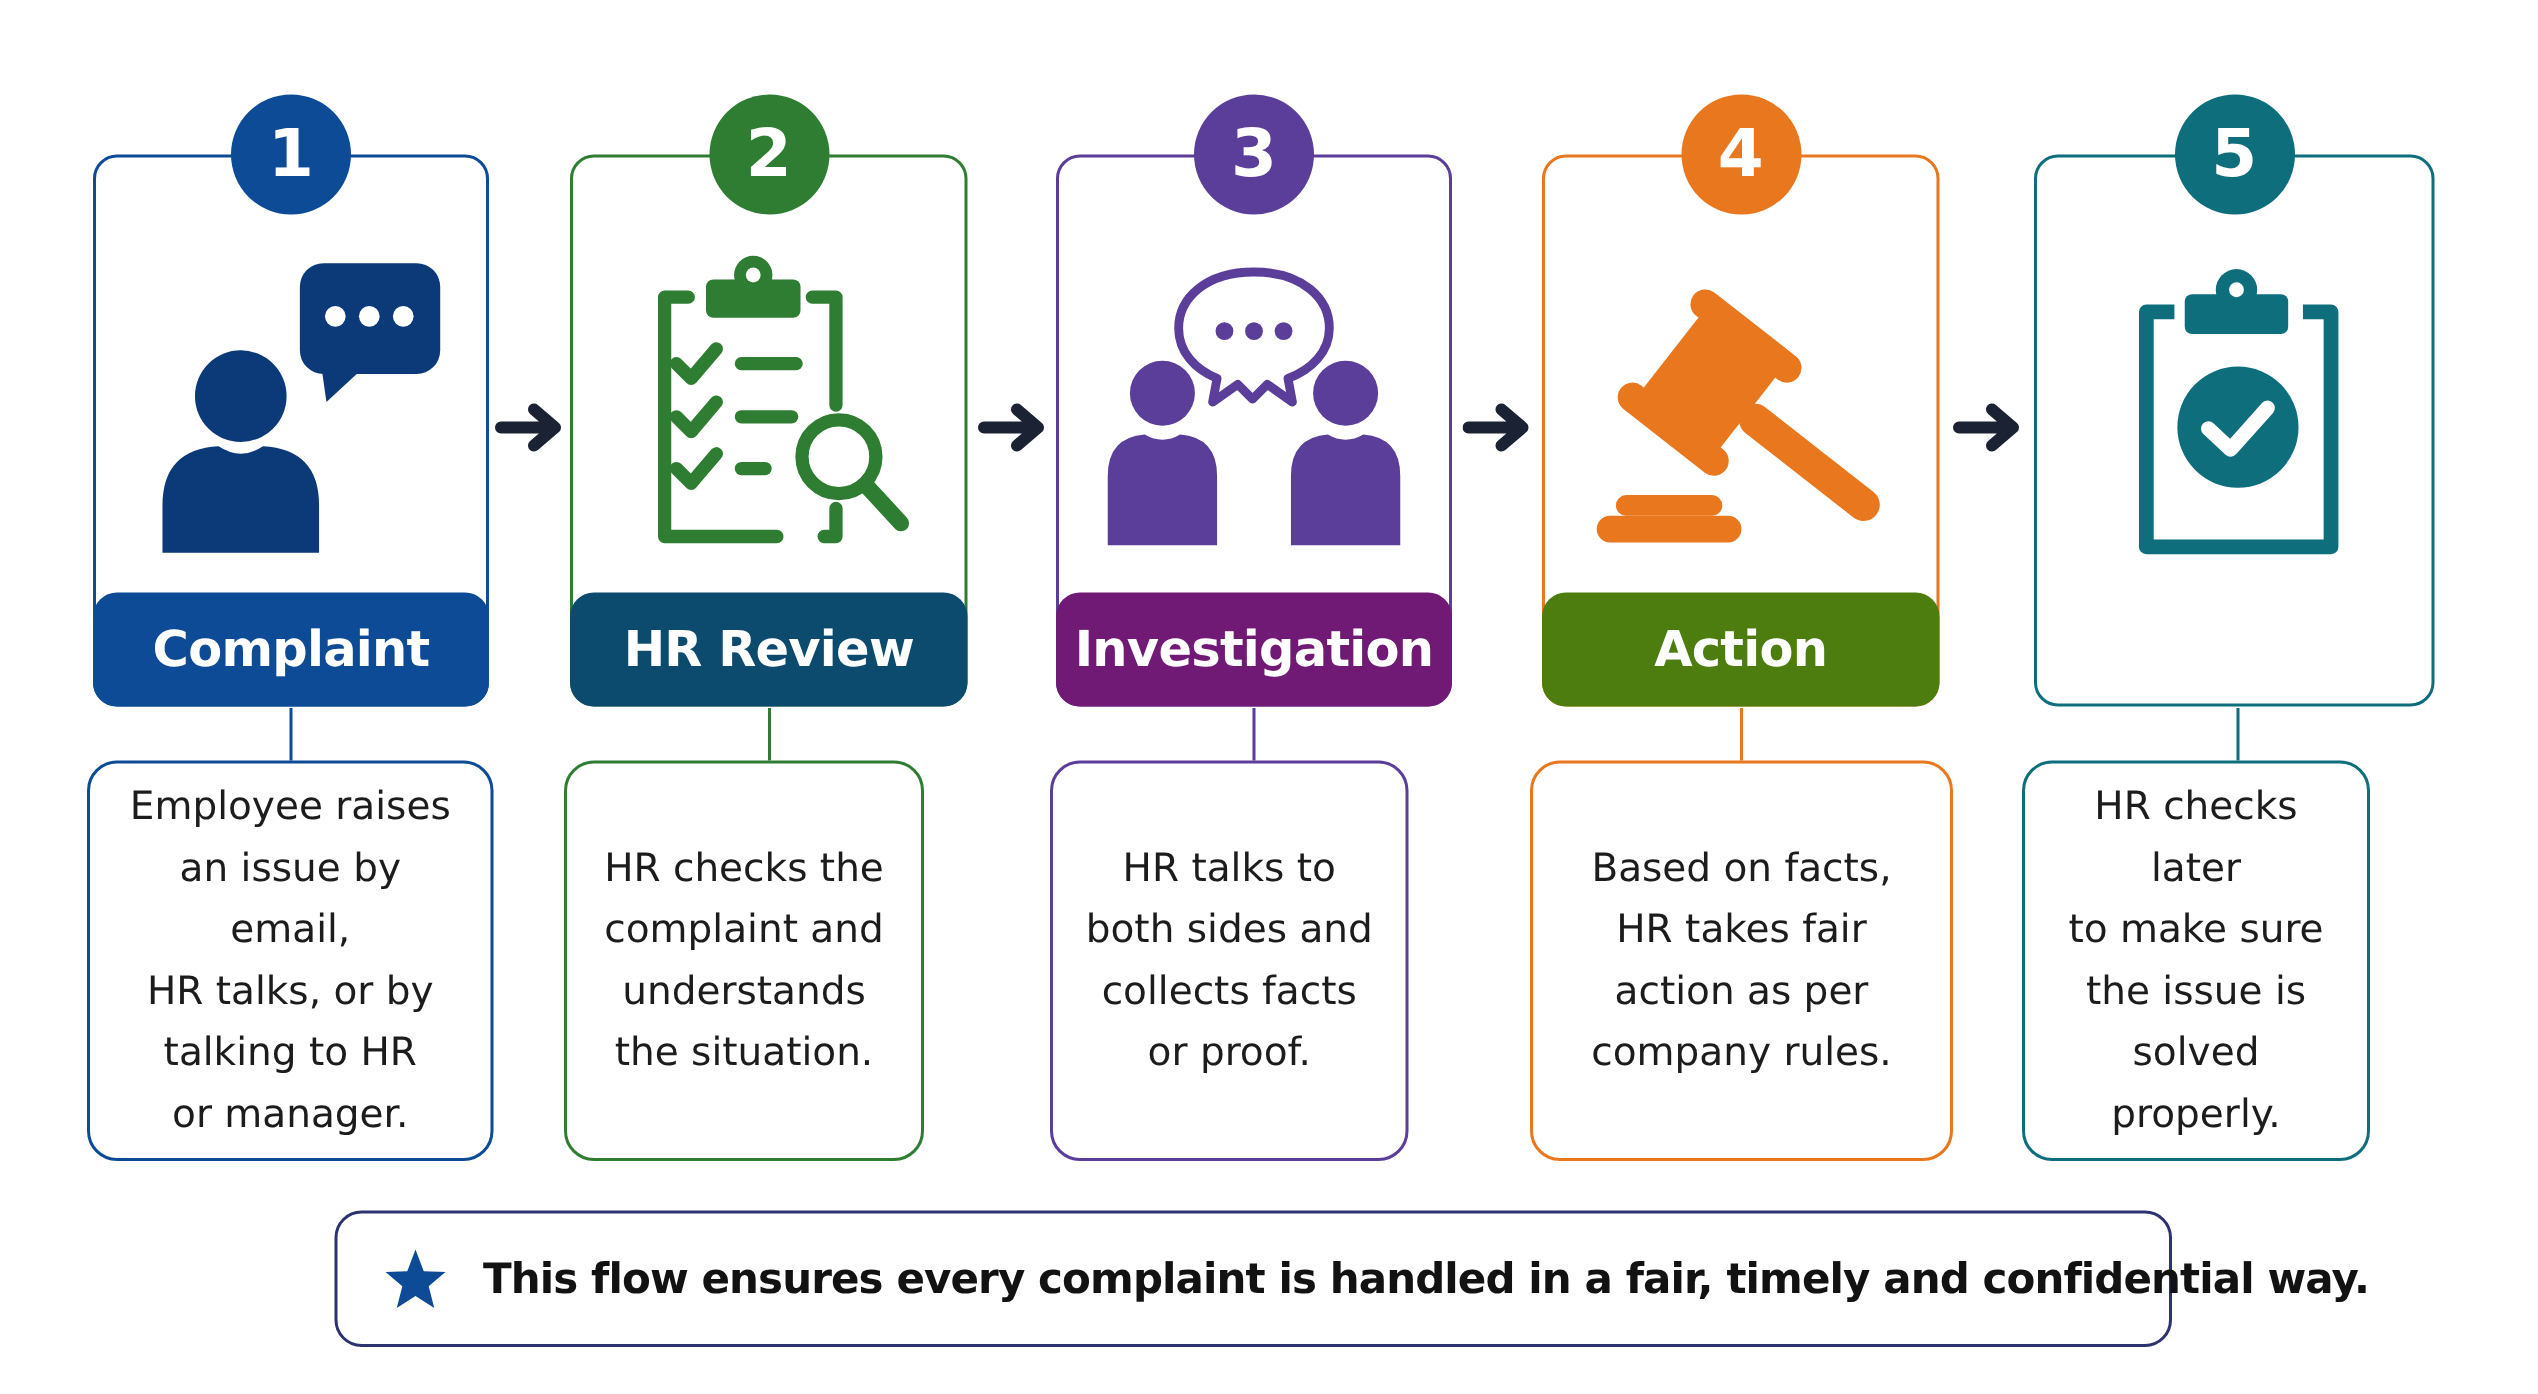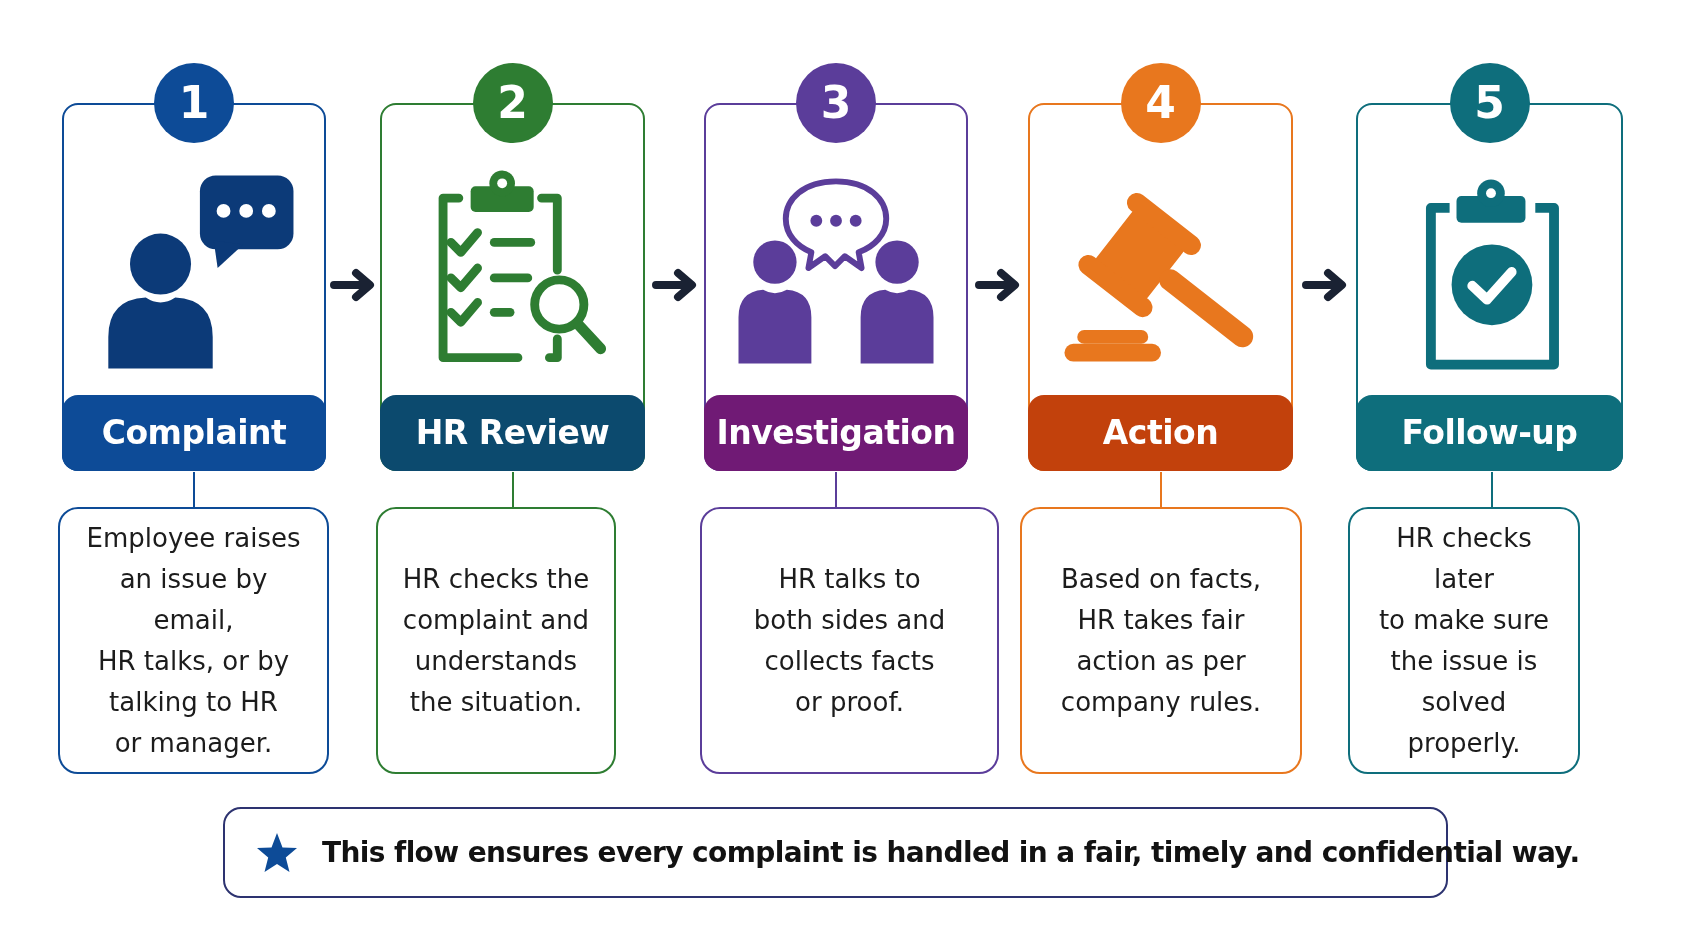--- a/index.html
+++ b/index.html
@@ -138,21 +138,21 @@
       <g fill="#5b3d9a">
           <circle cx="112" cy="60" r="6"></circle>
           <circle cx="132" cy="60" r="6"></circle>
           <circle cx="152" cy="60" r="6"></circle>
         </g>
     </svg>
   </div>
   <div class="label" style="background:#701a75;">Investigation</div>
 </div>
 <div class="connector" style="left:835px;background:#5b3d9a;"></div>
-<div class="desc" style="left:700px;width:299px;border-color:#5b3d9a;">
+<div class="desc" style="left:700px;width:239px;border-color:#5b3d9a;">
   <div class="desc-text">HR talks to
 both sides and
 collects facts
 or proof.</div>
 </div>
 
 <div class="arrow" style="left:975px;">
   <svg viewBox="0 0 46 34" width="46" height="34">
       <path d="M4 17 H38 M26 5 L40 17 L26 29" fill="none" stroke="#1a2233" stroke-width="8" stroke-linecap="round" stroke-linejoin="round"></path>
     </svg>
@@ -167,21 +167,21 @@
           <rect x="78" y="62" width="66" height="64" rx="3"></rect>
           <rect x="66" y="44" width="90" height="20" rx="10"></rect>
           <rect x="66" y="124" width="90" height="20" rx="10"></rect>
           <rect x="140" y="84" width="115" height="22" rx="11"></rect>
         </g>
         <rect x="48" y="171" width="72" height="14" rx="7"></rect>
         <rect x="35" y="185" width="98" height="18" rx="9"></rect>
       </g>
     </svg>
   </div>
-  <div class="label" style="background:#c2410c;">Action</div>
+  <div class="label" style="background:#4d7c0f;">Action</div>
 </div>
 <div class="connector" style="left:1160px;background:#e8771e;"></div>
 <div class="desc" style="left:1020px;width:282px;border-color:#e8771e;">
   <div class="desc-text">Based on facts,
 HR takes fair
 action as per
 company rules.</div>
 </div>
 
 <div class="arrow" style="left:1302px;">
@@ -195,21 +195,20 @@
   <div class="icon">
     <svg viewBox="0 0 267 220">
       <path d="M93 47 H74 V206 H199 V47 H180" fill="none" stroke="#0e6e7c" stroke-width="10" stroke-linejoin="round"></path>
       <rect x="100" y="35" width="70" height="27" rx="5" fill="#0e6e7c"></rect>
       <circle cx="135" cy="32" r="14" fill="#0e6e7c"></circle>
       <circle cx="135" cy="32" r="5" fill="#fff"></circle>
       <circle cx="136" cy="125" r="41" fill="#0e6e7c"></circle>
       <path d="M116 126 L131 140 L156 112" fill="none" stroke="#fff" stroke-width="10" stroke-linecap="round" stroke-linejoin="round"></path>
     </svg>
   </div>
-  <div class="label" style="background:#0e6e7c;">Follow-up</div>
 </div>
 <div class="connector" style="left:1491px;background:#0e6e7c;"></div>
 <div class="desc" style="left:1348px;width:232px;border-color:#0e6e7c;">
   <div class="desc-text">HR checks later
 to make sure
 the issue is
 solved properly.</div>
 </div>
 
 <div class="footer">

